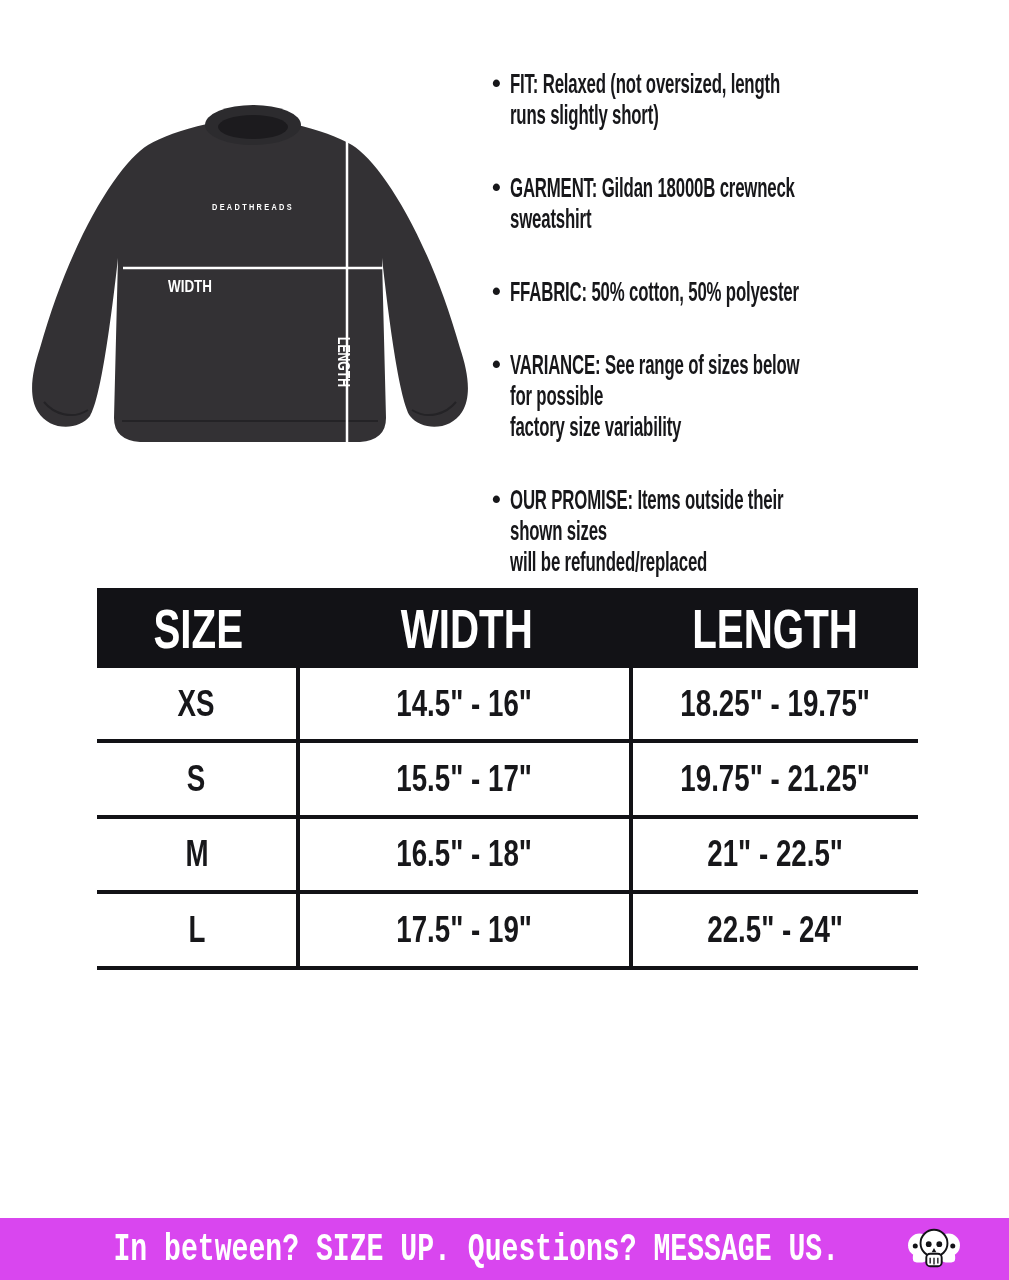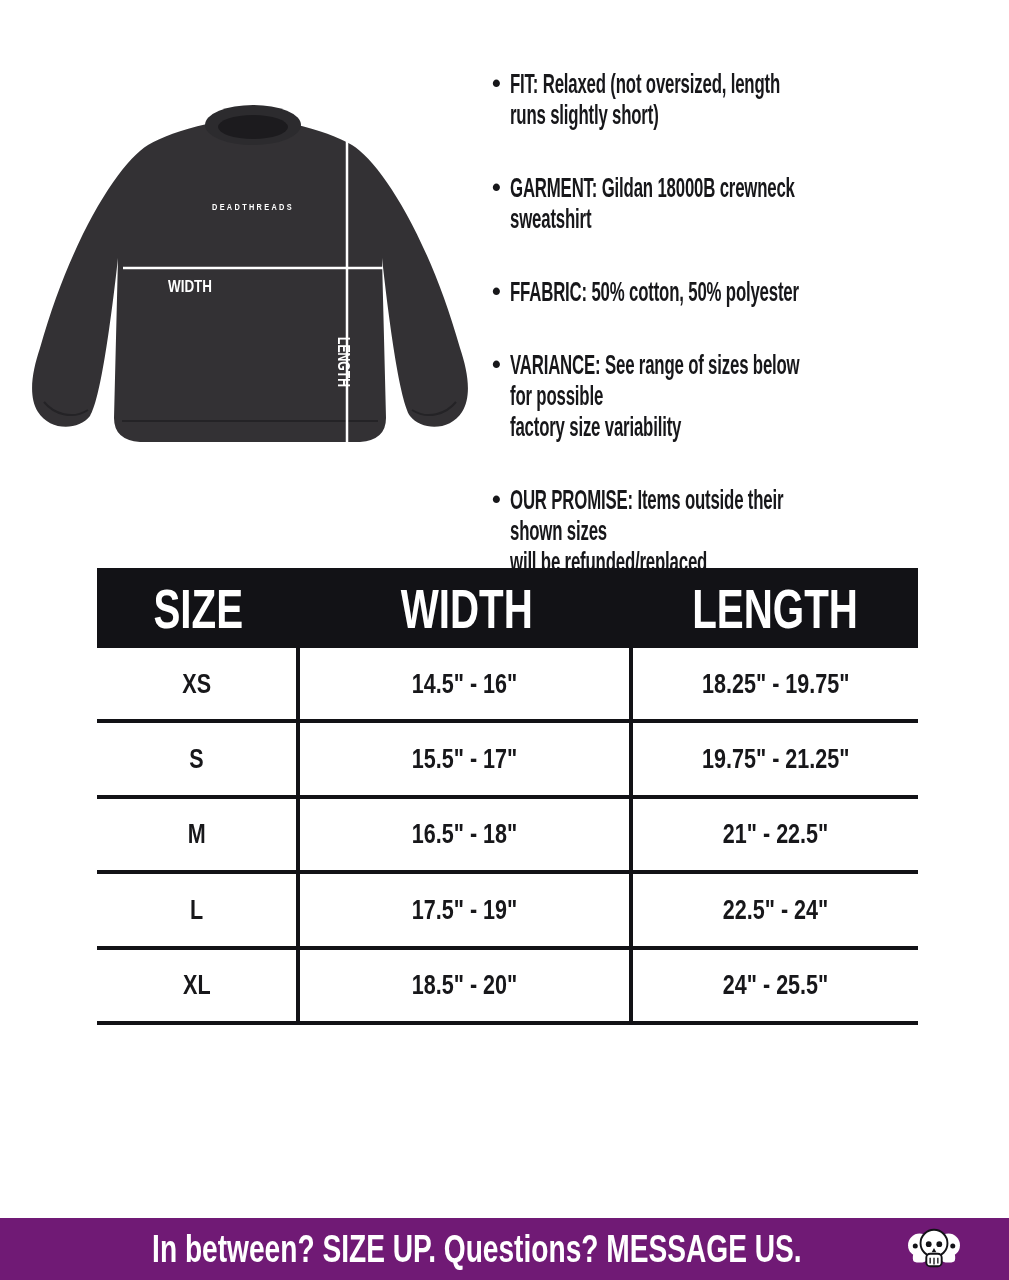--- a/index.html
+++ b/index.html
@@ -11,34 +11,34 @@
   .shirt-wrap{position:absolute;left:0;top:80px;width:490px;height:390px;text-align:right;}
   
   .bullets{position:absolute;left:492px;top:68px;width:510px;}
   .bullet-item{display:flex;align-items:flex-start;margin-bottom:42px;}
   .bullet-dot{flex:0 0 12px;color:#17171a;font-size:25px;line-height:31px;font-weight:700;}
   .bullet-text{
     margin-left:6px;color:#17171a;font-weight:700;font-size:28px;line-height:31px;
     white-space:pre-line;transform:scaleX(0.60);transform-origin:left top;letter-spacing:-0.3px;
   }
   
-  .size-table{position:absolute;left:97px;top:568px;width:821px;}
+  .size-table{position:absolute;left:97px;top:588px;width:821px;}
   .trow{display:grid;grid-template-columns:203px 333px 285px;}
   .thead-row{background:#121216;height:80px;}
   .th{display:flex;align-items:center;justify-content:center;color:#ffffff;
       font-weight:700;font-size:56px;}
   .tbody-row{height:75.4px;box-sizing:border-box;border-bottom:4px solid #121216;}
   .td{display:flex;align-items:center;justify-content:center;color:#17171a;
-      font-weight:700;font-size:28px;box-sizing:border-box;}
+      font-weight:700;font-size:36px;box-sizing:border-box;}
   .td.c1,.td.c2{border-right:4px solid #121216;}
   .cx{display:inline-block;white-space:nowrap;transform:scaleX(0.72);transform-origin:50% 50%;}
   .cx-cell{display:inline-block;white-space:nowrap;transform:scaleX(0.77);transform-origin:50% 50%;}
   
-  .footer{position:absolute;left:0;top:1218px;width:1009px;height:62px;background:#701a75;
-          display:flex;align-items:center;justify-content:center;}
+  .footer{position:absolute;left:0;top:1218px;width:1009px;height:62px;background:#d946ef;
+          display:flex;align-items:center;justify-content:center;font-family:Liberation Mono, monospace;}
   .footer-text{color:#ffffff;font-weight:700;font-size:38px;padding-right:56px;}
   .footer-text .cx{transform:scaleX(0.74);}
   .skulls{position:absolute;right:44px;top:6px;width:62px;height:50px;}
 </style>
 </head>
 <body>
 
 <div class="canvas">
 
   <div class="shirt-wrap">
@@ -153,31 +153,20 @@
       <div class="td c1">
           <span class="cx-cell">L</span>
         </div>
       <div class="td c2">
           <span class="cx-cell">17.5" - 19"</span>
         </div>
       <div class="td c3">
           <span class="cx-cell">22.5" - 24"</span>
         </div>
     </div>
-    <div class="trow tbody-row">
-      <div class="td c1">
-          <span class="cx-cell">XL</span>
-        </div>
-      <div class="td c2">
-          <span class="cx-cell">18.5" - 20"</span>
-        </div>
-      <div class="td c3">
-          <span class="cx-cell">24" - 25.5"</span>
-        </div>
-    </div>
   </div>
 
   <div class="footer">
     <div class="footer-text">
       <span class="cx">In between? SIZE UP. Questions? MESSAGE US.</span>
     </div>
     <svg class="skulls" viewBox="0 0 64 52">
       <g>
 
         <circle cx="17" cy="22" r="12" fill="#ffffff"></circle>

